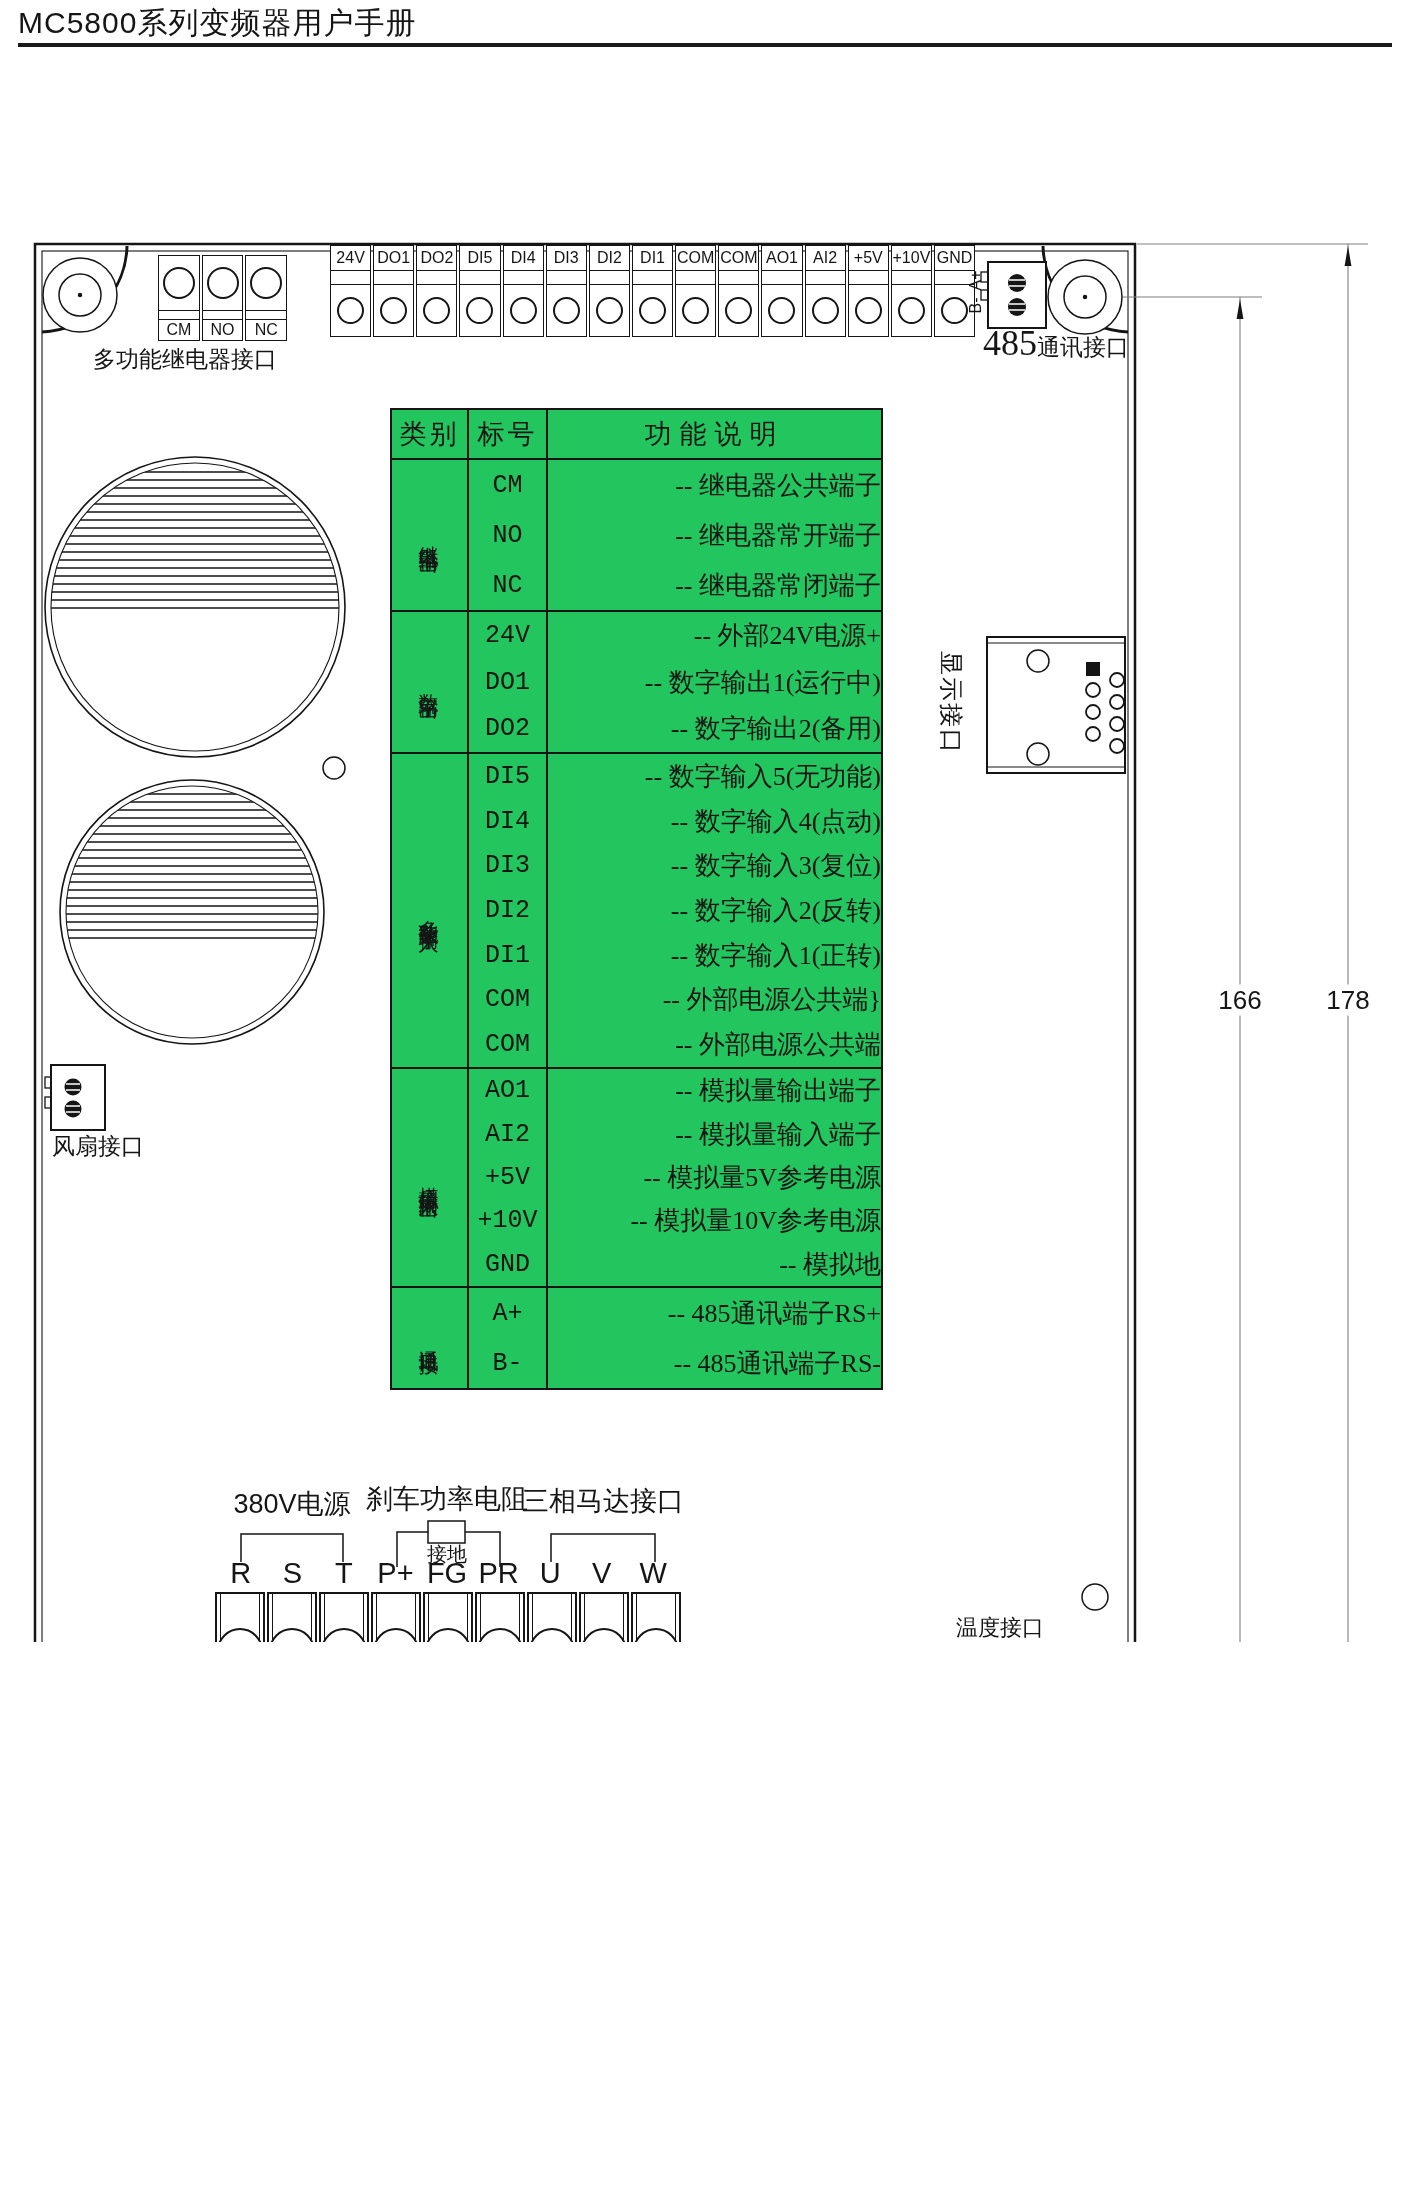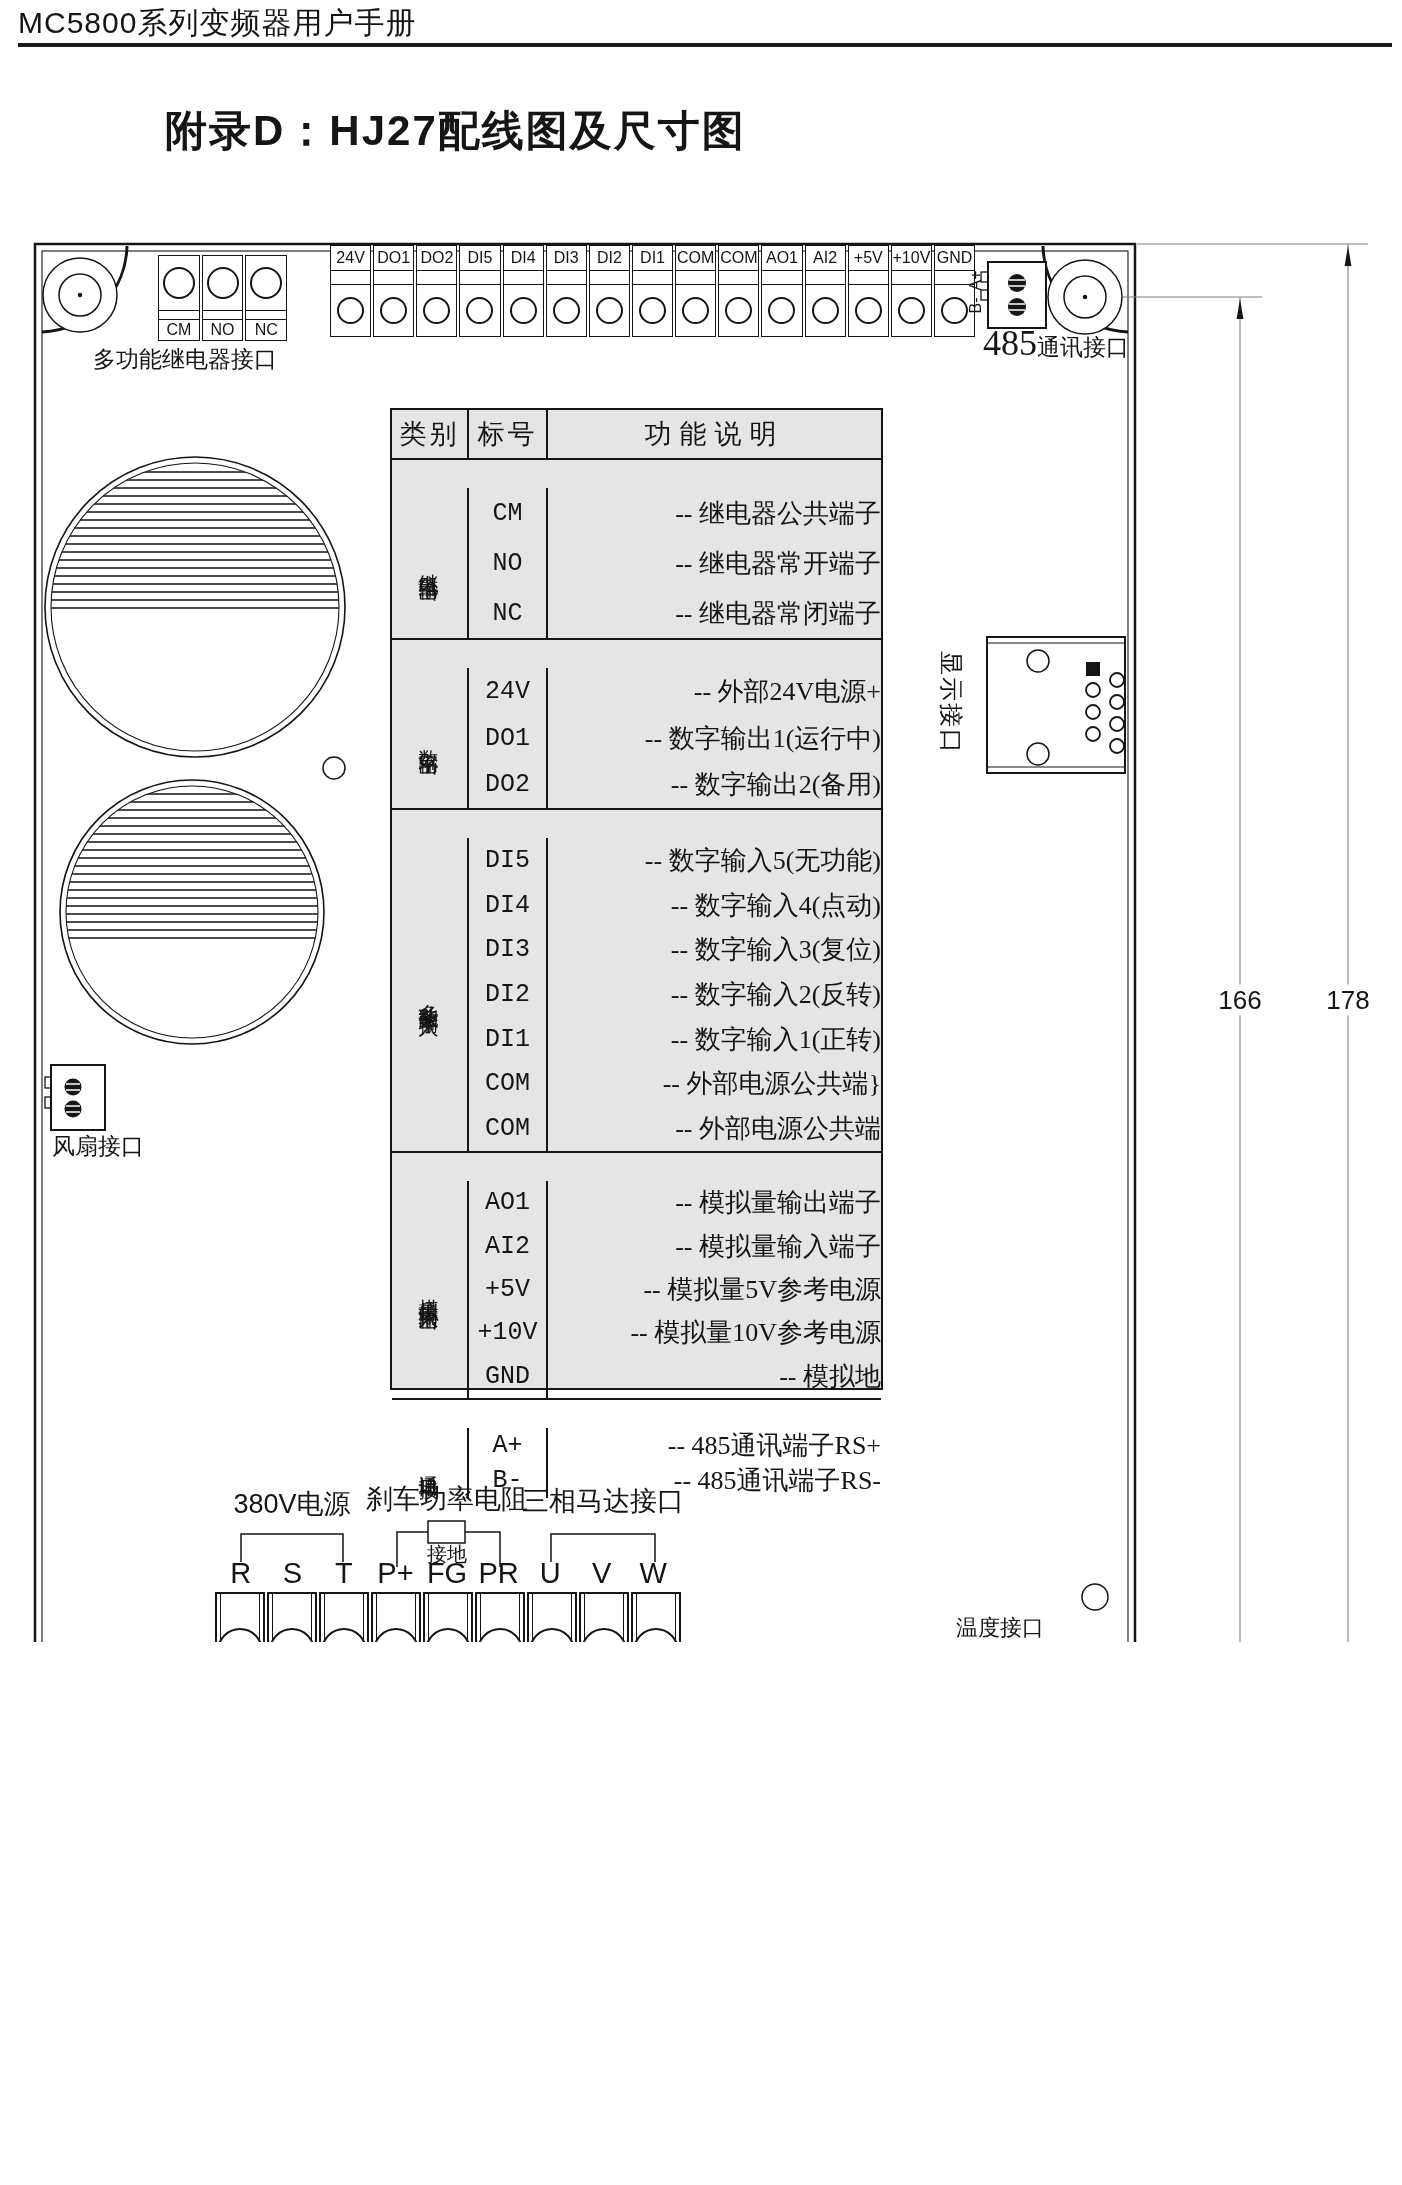--- a/index.html
+++ b/index.html
@@ -43,22 +43,22 @@
   .temp-label{left:956px;top:1613px;font-size:22px;}
   .comm-label{left:983px;top:322px;display:flex;align-items:baseline;}
   .comm-num{font-size:36px;font-family:"Liberation Serif",serif;}
   .comm-txt{font-size:23px;font-family:"Liberation Serif",serif;}
   .disp-label{left:898px;top:690px;width:112px;height:26px;text-align:center;font-size:24px;
               letter-spacing:2px;transform:rotate(90deg);}
   .pin-a{left:959px;top:272px;width:32px;height:17px;text-align:center;font-size:16px;transform:rotate(-90deg);}
   .pin-b{left:959px;top:297px;width:32px;height:17px;text-align:center;font-size:16px;transform:rotate(-90deg);}
 
   
-  .tbl{left:390px;top:408px;width:493px;height:982px;border:2.2px solid #151515;background:#e5e5e5;
-       box-sizing:border-box;font-family:"Liberation Serif",serif;display:flex;flex-direction:column;gap:28px;}
+  .tbl{left:390px;top:408px;width:493px;height:982px;border:2.2px solid #151515;background:#22c55e;
+       box-sizing:border-box;font-family:"Liberation Serif",serif;display:flex;flex-direction:column;}
   .tbl-head{height:48px;display:flex;border-bottom:2.2px solid #151515;align-items:stretch;flex:none;}
   .th{display:flex;align-items:center;justify-content:center;font-size:27px;box-sizing:border-box;}
   .th-cat{width:77px;border-right:2.2px solid #151515;letter-spacing:3px;}
   .th-lab{width:79px;border-right:2.2px solid #151515;letter-spacing:3px;}
   .th-desc{flex:1;letter-spacing:8px;}
   .sec{display:flex;border-bottom:2.2px solid #151515;flex:none;}
   .sec:last-child{border-bottom:none;flex:1;}
   .sec-cat{width:77px;border-right:2.2px solid #151515;display:flex;align-items:center;justify-content:center;box-sizing:border-box;}
   .sec-cat span{writing-mode:vertical-rl;text-orientation:upright;font-size:20px;letter-spacing:2px;}
   .sec-rows{flex:1;display:flex;flex-direction:column;}
@@ -91,21 +91,20 @@
   .dim-121{left:565px;top:1831px;}
   .dim-132{left:565px;top:1901px;}
 </style>
 </head>
 <body>
 
 <div class="page">
 
   <div class="abs hdr-text">MC5800系列变频器用户手册</div>
   <div class="abs hdr-rule"></div>
-  <div class="abs doc-title">附录D：HJ27配线图及尺寸图</div>
 
   <svg class="abs art" width="1402" height="2185" viewBox="0 0 1402 2185">
     <defs>
       <clipPath id="capclip1">
           <circle cx="195" cy="607" r="144"></circle>
         </clipPath>
       <clipPath id="capclip2">
           <circle cx="192" cy="912" r="126"></circle>
         </clipPath>
     </defs>

